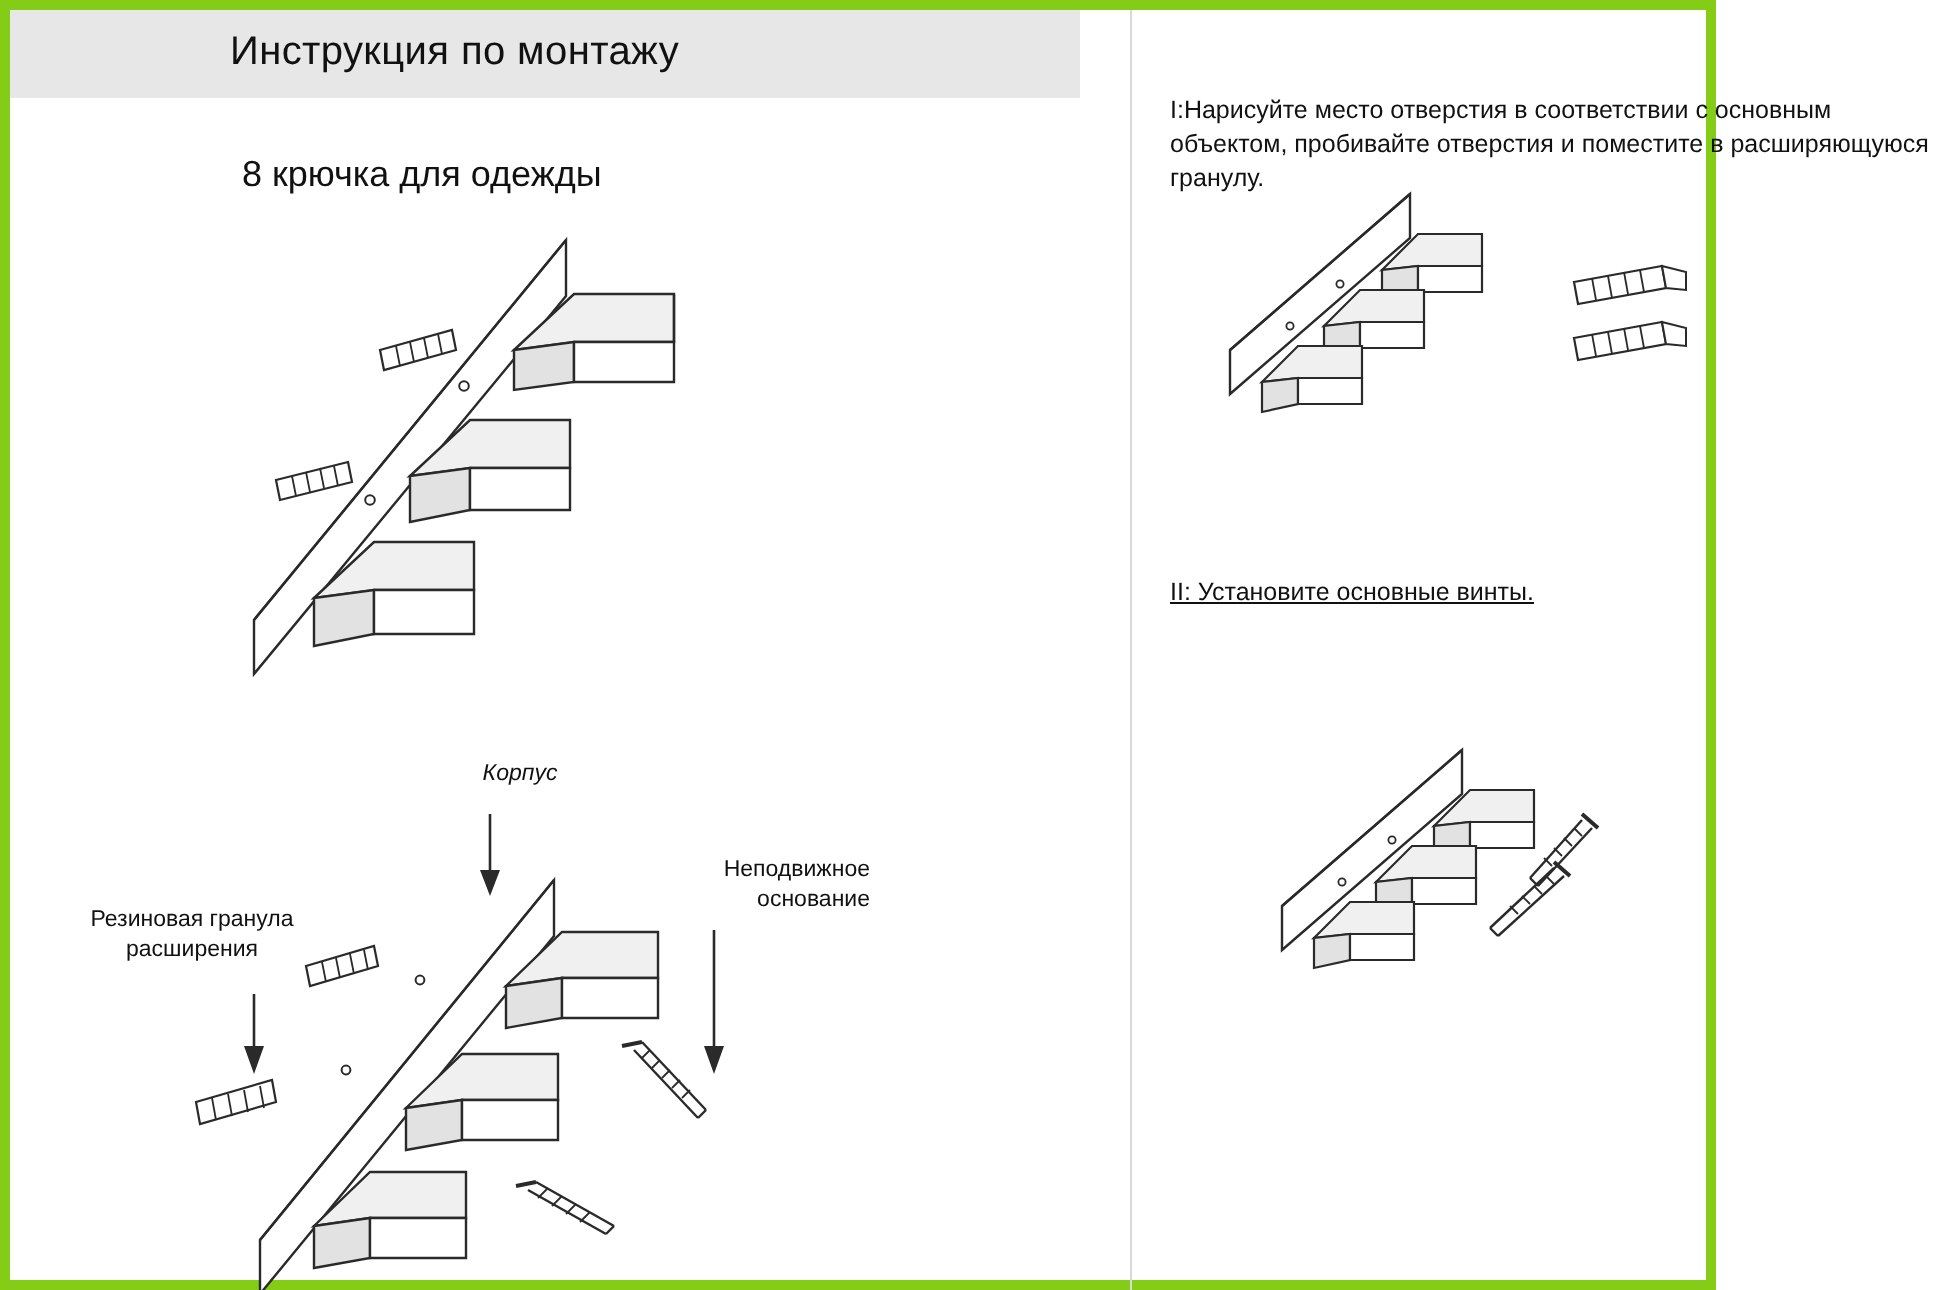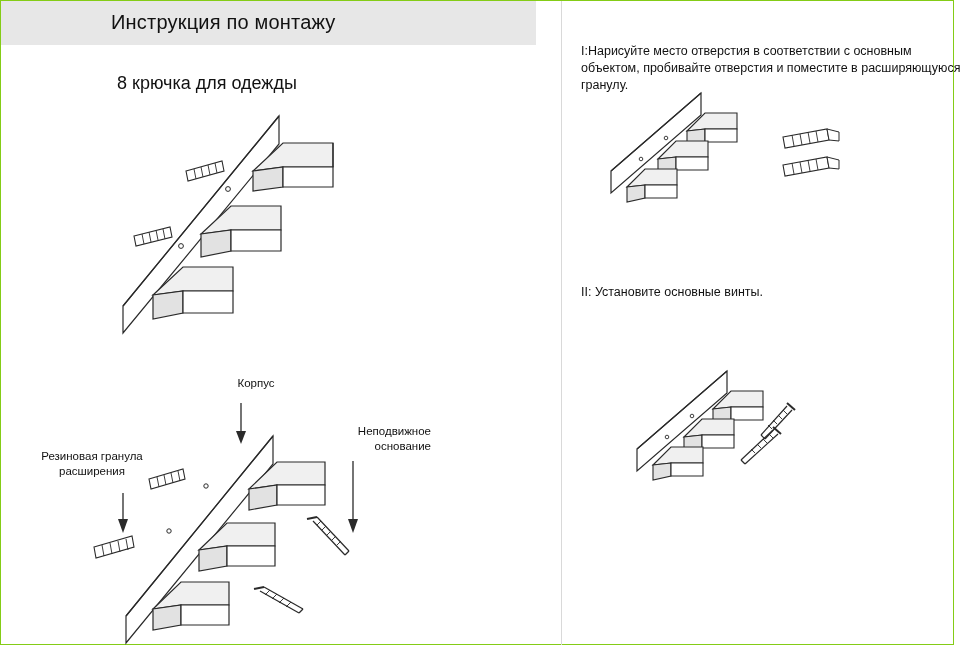--- a/index.html
+++ b/index.html
@@ -11,23 +11,23 @@
     width: 970px;
     height: 645px;
     position: relative;
     font-family: "Liberation Sans", sans-serif;
     color: #1a1a1a;
     overflow: hidden;
   }
   .page {
     position: absolute;
     left: 0; top: 0;
-    width: 954px;
+    width: 858px;
     height: 645px;
-    border: 1px solid #84cc16;
+    border: 5px solid #84cc16;
     box-sizing: border-box;
     background: #fff;
   }
   
   .header-band {
     position: absolute;
     left: 0; top: 0;
     width: 535px;
     height: 44px;
     background: #e7e7e7;
@@ -56,30 +56,30 @@
     font-size: 18px;
     color: #111;
   }
   .step-text {
     position: absolute;
     font-size: 12.5px;
     line-height: 17px;
     color: #111;
   }
   .step-1 { left: 580px; top: 42px; width: 380px; }
-  .step-2 { left: 580px; top: 283px; width: 330px; }
+  .step-2 { left: 580px; top: 283px; width: 330px; text-decoration: underline; }
 
   .callout {
     position: absolute;
     font-size: 11.5px;
     line-height: 15px;
     color: #111;
     text-align: center;
   }
-  .callout-body { left: 215px; top: 375px; width: 80px; }
+  .callout-body { left: 215px; top: 375px; width: 80px; font-style: italic; }
   .callout-base { left: 330px; top: 423px; width: 100px; text-align: right; }
   .callout-plug { left: 26px; top: 448px; width: 130px; }
 
   svg { position: absolute; left: 0; top: 0; }
   .ln { stroke: #2a2a2a; fill: none; }
   .fillw { fill: #ffffff; stroke: #2a2a2a; }
   .fillg { fill: #f0f0f0; stroke: #2a2a2a; }
   .fillgg { fill: #e2e2e2; stroke: #2a2a2a; }
 </style>
 </head>

